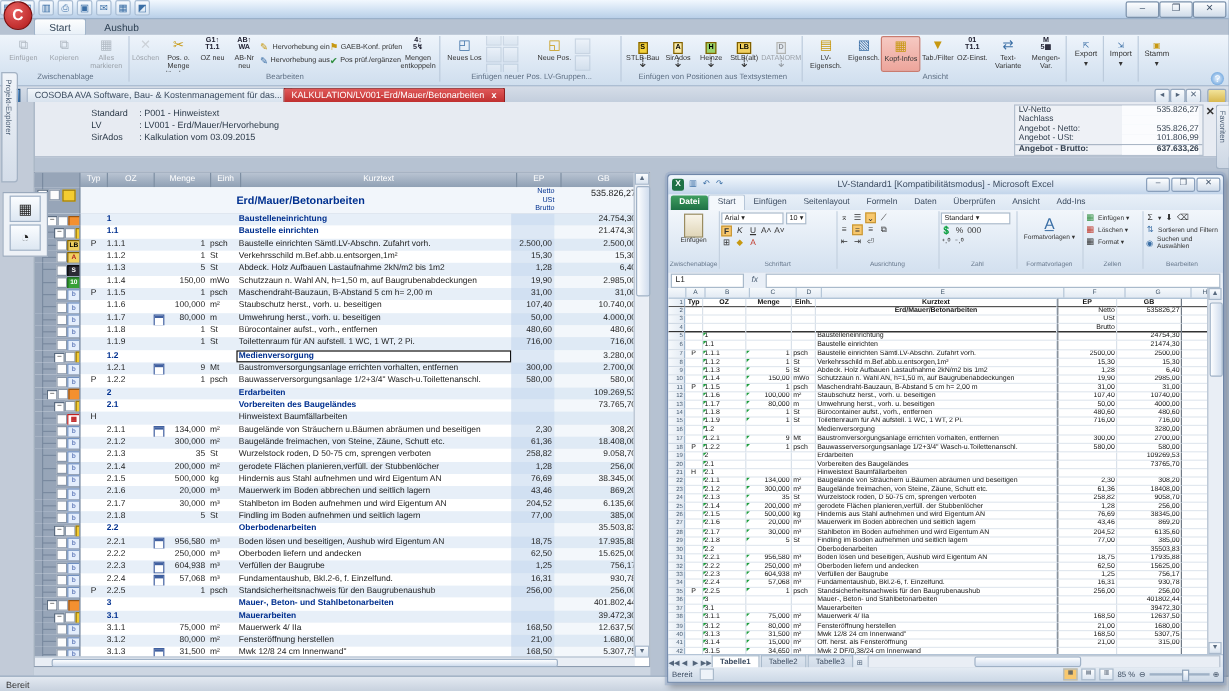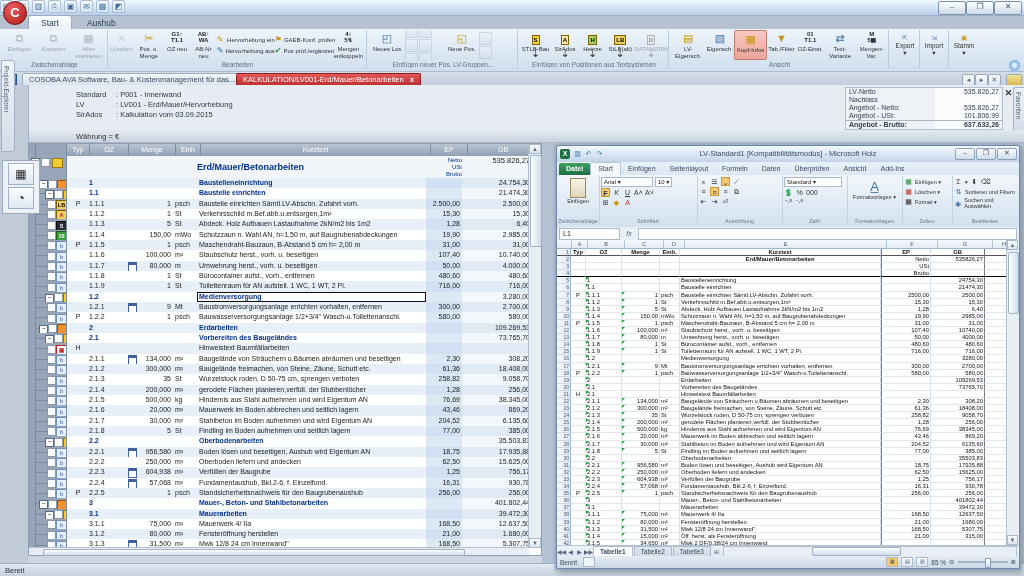--- a/index.html
+++ b/index.html
@@ -442,21 +442,21 @@
       <span>KALKULATION/LV001-Erd/Mauer/Betonarbeiten</span><span class="x">x</span>
     </div>
     <div class="navmini" style="left:962px;">◂</div>
     <div class="navmini" style="left:975px;">▸</div>
     <div class="navmini" style="left:988px;">✕</div>
     <div class="navmini" style="left:1006px;width:14px;background:linear-gradient(#f2e39a,#d8b84e);"></div>
   </div>
 
   <div id="projhdr" class="abs">
     <div class="pjrow" style="top:5px;">
-      <span class="pjlab">Standard</span><span>: P001 - Innenwand</span></div>
+      <span class="pjlab">Standard</span><span>: P001 - Hinweistext</span></div>
     <div class="pjrow" style="top:15px;">
       <span class="pjlab">LV</span><span>: LV001 - Erd/Mauer/Hervorhebung</span></div>
     <div class="pjrow" style="top:25px;">
       <span class="pjlab">SirAdos</span><span>: Kalkulation vom 03.09.2015</span></div>
   </div>
   <div id="summary" class="abs">
     <div class="smrow">
       <span>LV-Netto</span>
         <span class="v">535.826,27</span>
       </div>
@@ -475,21 +475,20 @@
     <div class="smrow bold">
       <span>Angebot - Brutto:</span>
         <span class="v">637.633,26</span>
       </div>
   </div>
   <div id="sum-close" class="abs">✕</div>
   <div id="fav-tab" class="abs">
       <span>Favoriten</span>
     </div>
 
-  <div id="curbar" class="abs">Währung = €</div>
 
   <div id="leftstrip" class="abs"></div>
   <div id="pe-tab" class="abs">
       <span>Projekt-Explorer</span>
     </div>
   <div id="minitools" class="abs">
     <div class="mtb">▦</div>
     <div class="mtb">◔</div>
   </div>
 
@@ -1050,21 +1049,21 @@
   <div id="statusbar" class="abs">Bereit</div>
 
   <div id="xl" class="abs">
     <div id="xl-title">
       <span id="xl-ico">X</span>
       <span id="xl-qat">
         <span>▥</span>
         <span>↶</span>
         <span>↷</span>
       </span>
-      <span>LV-Standard1  [Kompatibilitätsmodus] - Microsoft Holz</span>
+      <span>LV-Standard1  [Kompatibilitätsmodus] - Microsoft Excel</span>
       <span id="xl-btns">
         <span>–</span>
         <span>❐</span>
         <span>✕</span>
       </span>
     </div>
     <div id="xl-tabs">
       <span class="xtab file">Datei</span>
       <span class="xtab active">Start</span>
       <span class="xtab">Einfügen</span>

